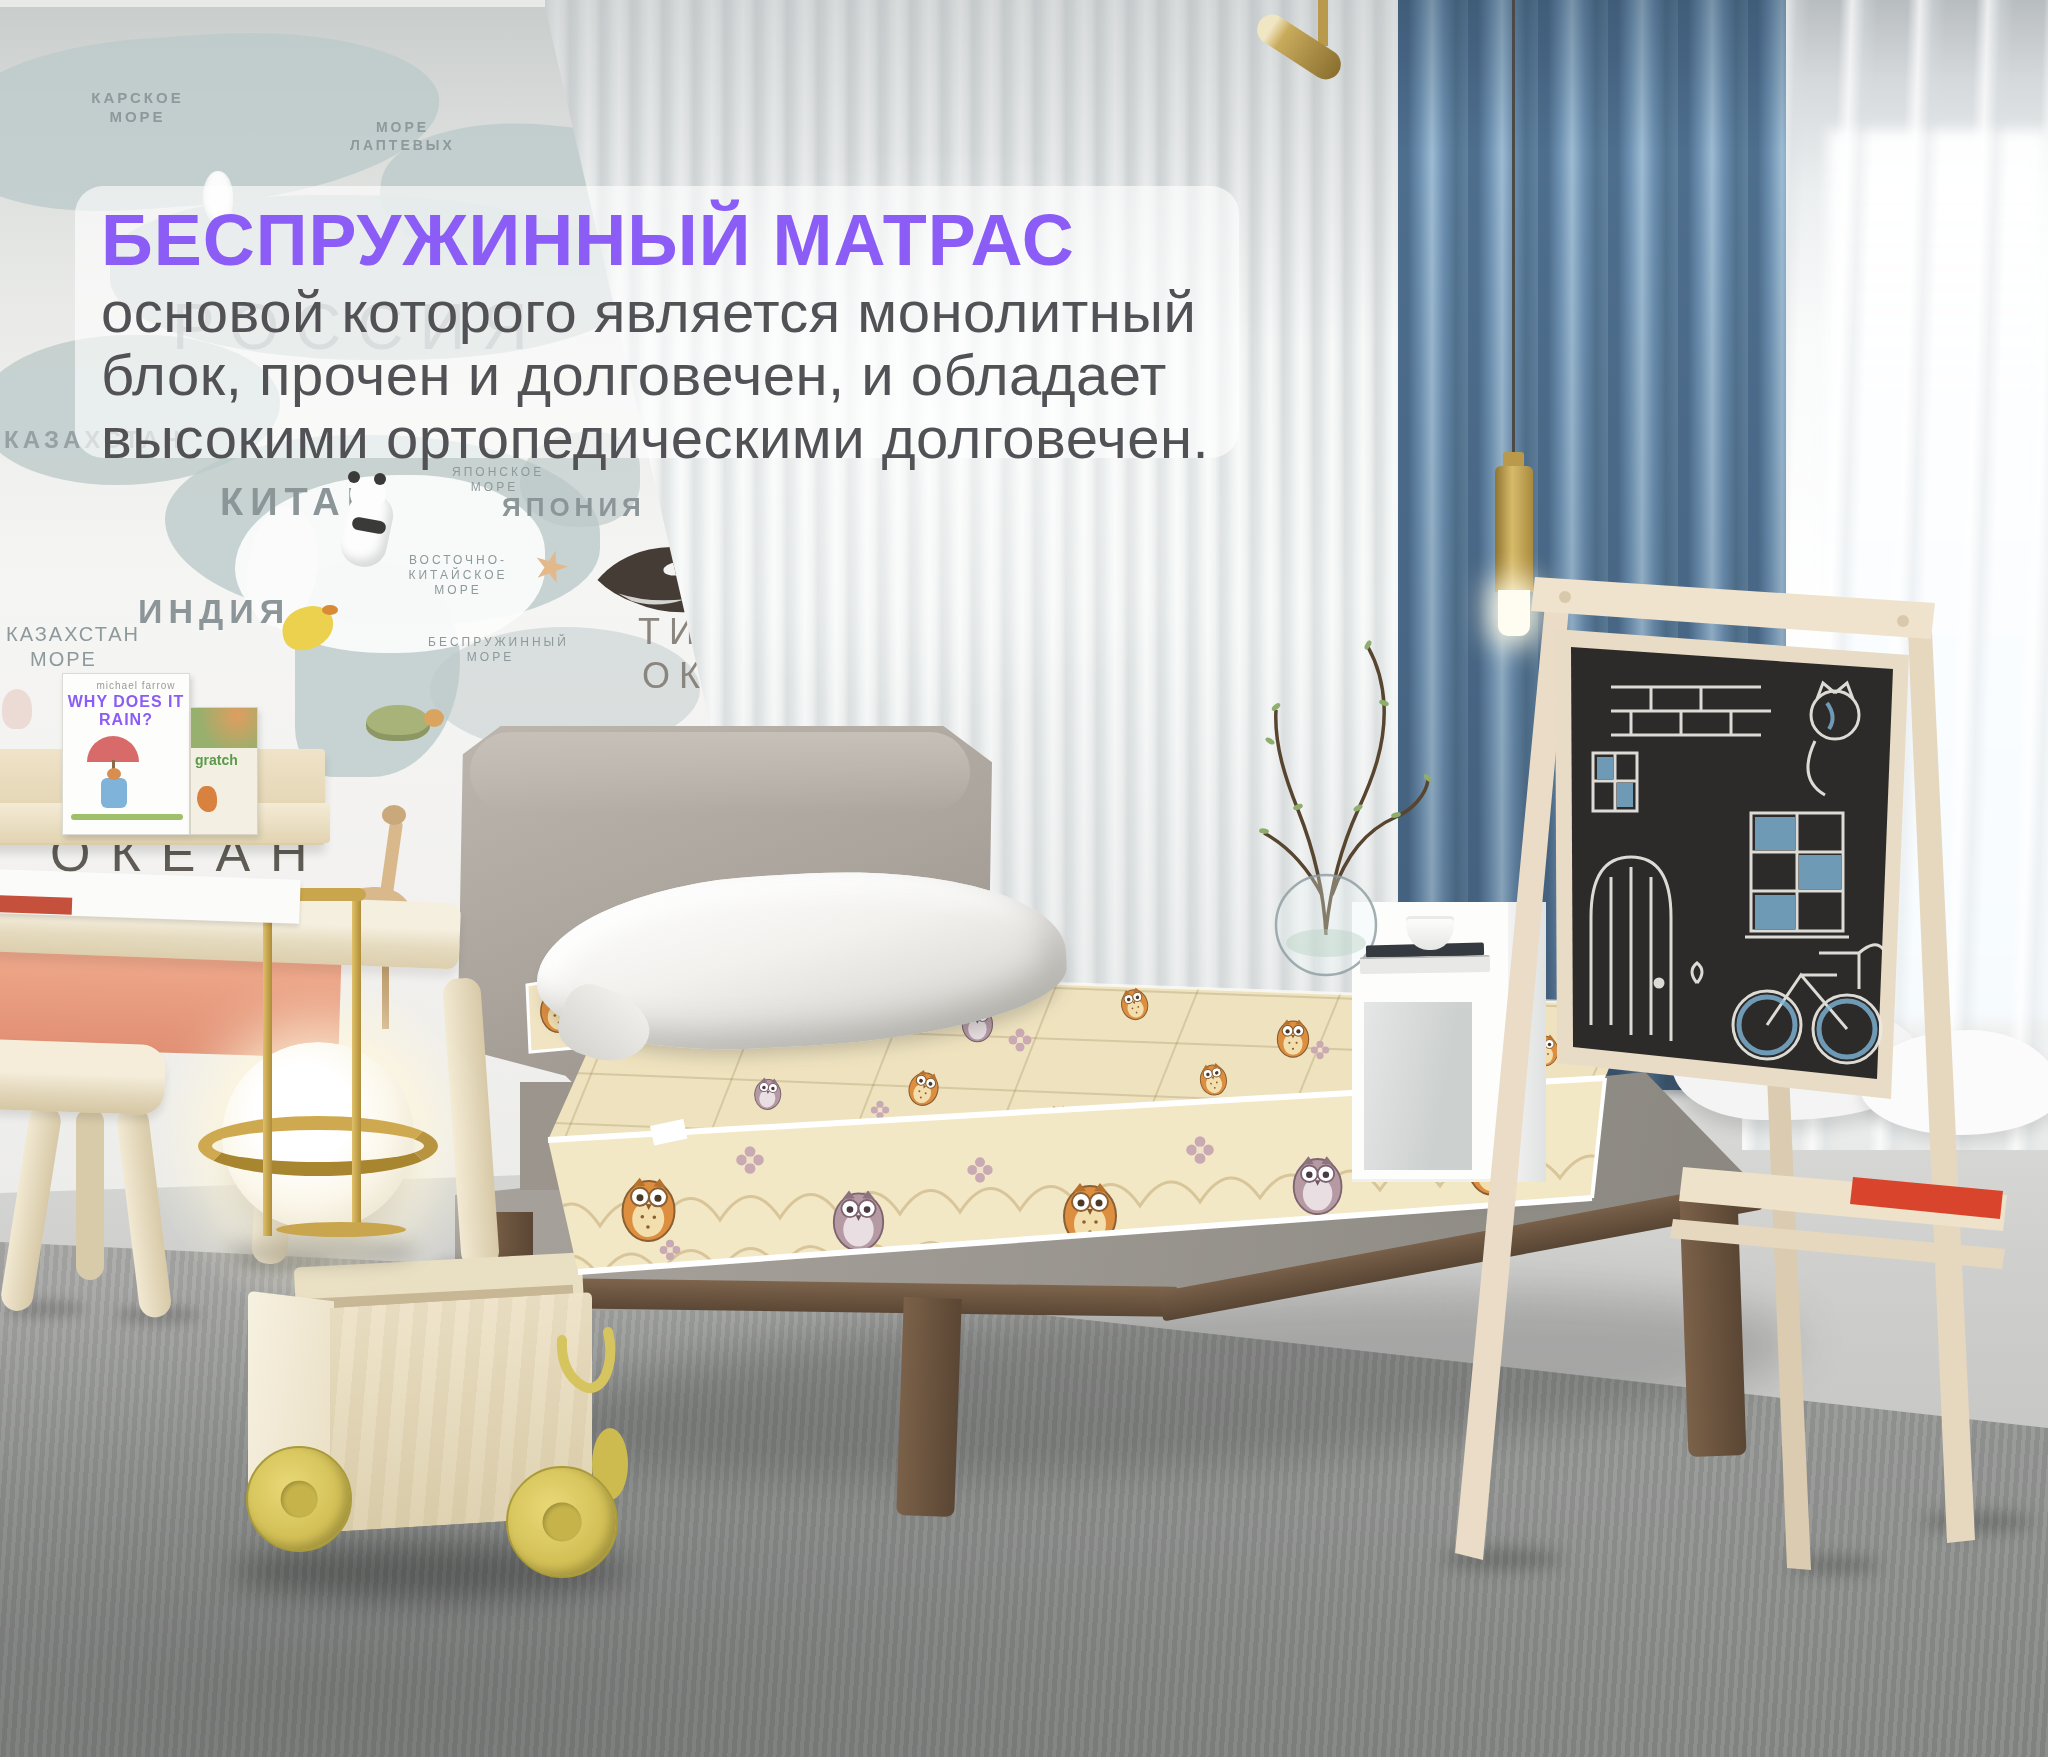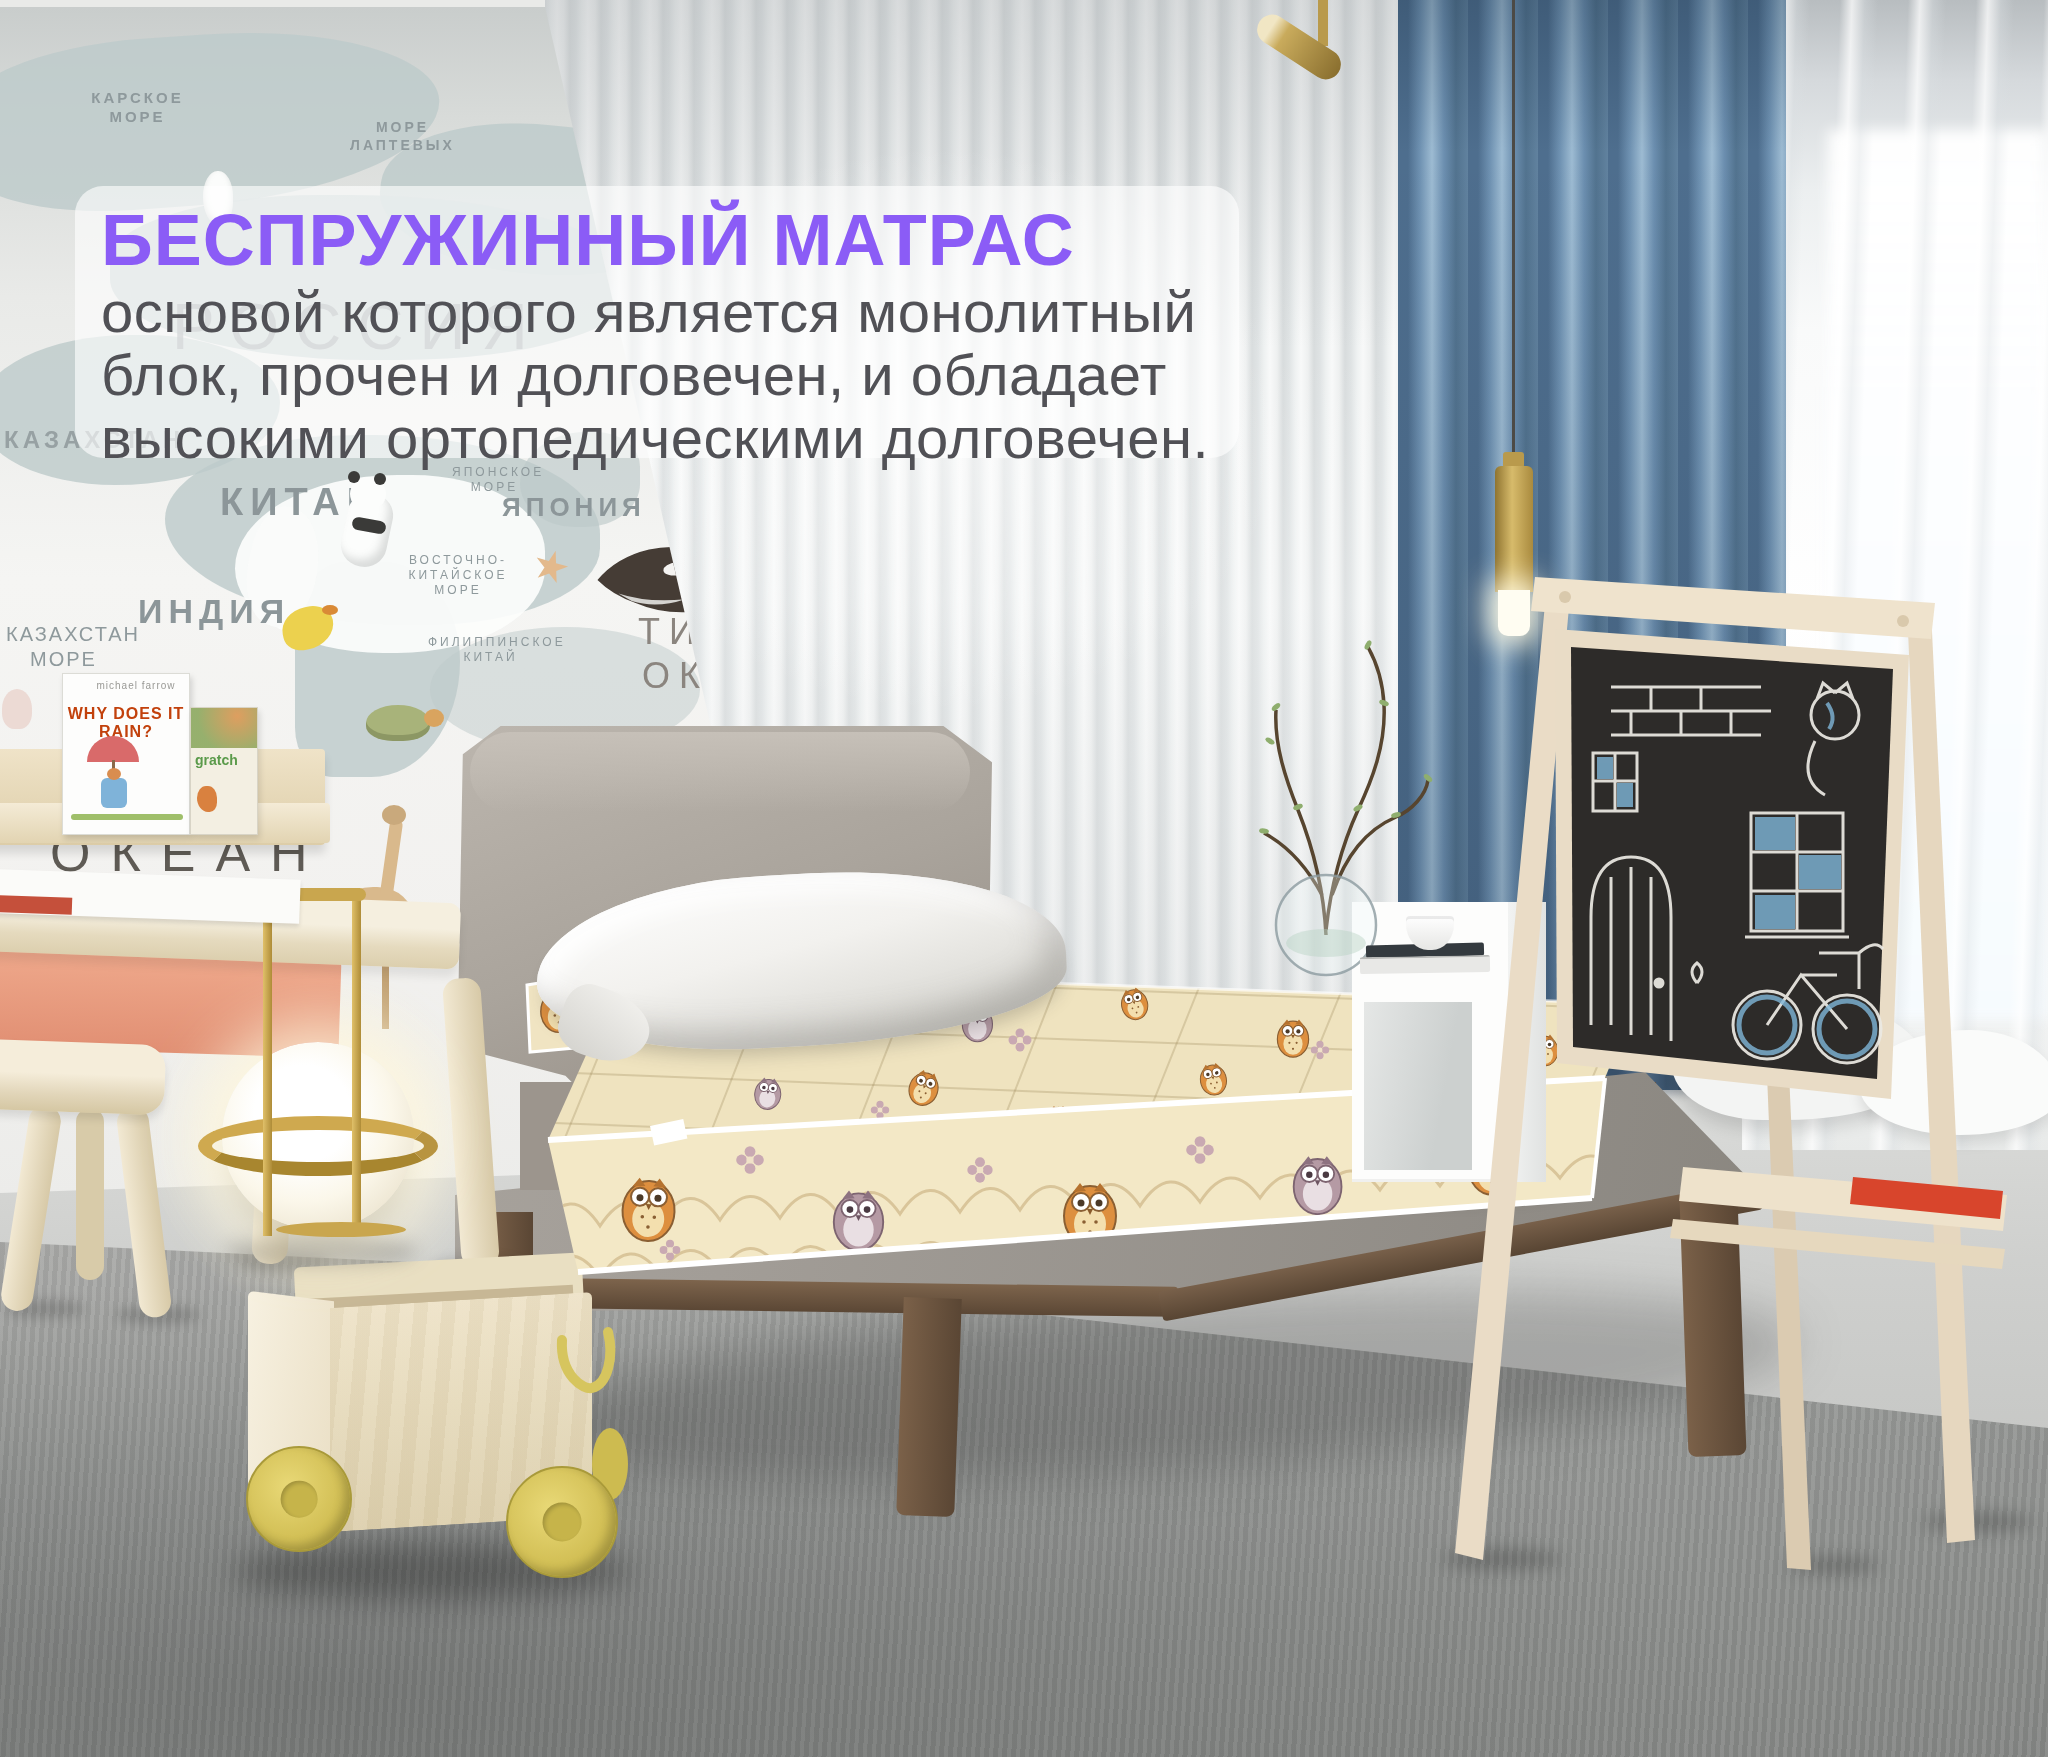--- a/index.html
+++ b/index.html
@@ -202,21 +202,21 @@
 
     <div class="abs map-label" style="left:70px;top:82px;width:135px;font-size:15px;">КАРСКОЕ МОРЕ</div>
     <div class="abs map-label" style="left:335px;top:112px;width:135px;font-size:14px;">МОРЕ ЛАПТЕВЫХ</div>
     <div class="abs map-label" style="left:172px;top:280px;font-size:64px;letter-spacing:16px;color:rgba(148,155,157,.8);font-weight:normal;">РОССИЯ</div>
     <div class="abs map-label" style="left:4px;top:418px;font-size:24px;letter-spacing:4px;color:#97a1a3;">КАЗАХСТАН</div>
     <div class="abs map-label" style="left:220px;top:472px;font-size:38px;letter-spacing:7px;color:#8c9699;">КИТАЙ</div>
     <div class="abs map-label" style="left:106px;top:583px;font-size:34px;letter-spacing:6px;color:#8c9699;margin-left:32px;">ИНДИЯ</div>
     <div class="abs map-label" style="left:502px;top:484px;font-size:26px;letter-spacing:5px;color:#8c9699;">ЯПОНИЯ</div>
     <div class="abs map-label" style="left:452px;top:458px;width:85px;font-size:12px;font-weight:normal;">ЯПОНСКОЕ МОРЕ</div>
     <div class="abs map-label" style="left:402px;top:546px;width:112px;font-size:12px;font-weight:normal;">ВОСТОЧНО-КИТАЙСКОЕ МОРЕ</div>
-    <div class="abs map-label" style="left:428px;top:628px;width:125px;font-size:12px;font-weight:normal;">ФИЛИППИНСКОЕ КИТАЙ</div>
+    <div class="abs map-label" style="left:428px;top:628px;width:125px;font-size:12px;font-weight:normal;">БЕСПРУЖИННЫЙ МОРЕ</div>
     <div class="abs map-label" style="left:662px;top:372px;width:105px;font-size:12px;font-weight:normal;">БЕРИНГОВО МОРЕ</div>
     <div class="abs map-label" style="left:6px;top:615px;width:115px;font-size:20px;font-weight:normal;letter-spacing:2px;">КАЗАХСТАН МОРЕ</div>
     <div class="abs map-label" style="left:638px;top:602px;font-size:36px;letter-spacing:9px;color:#8b857f;font-weight:normal;">ТИХИЙ</div>
     <div class="abs map-label" style="left:642px;top:646px;font-size:36px;letter-spacing:9px;color:#8b857f;font-weight:normal;">ОКЕАН</div>
     <div class="abs map-label" style="left:50px;top:814px;font-size:52px;letter-spacing:20px;color:#5f5b55;font-weight:normal;">ОКЕАН</div>
     <div class="abs map-label" style="left:2px;top:780px;width:62px;overflow:hidden;font-size:30px;letter-spacing:4px;color:#8b949a;font-weight:normal;white-space:nowrap;">инд</div>
     <div class="abs map-label" style="left:418px;top:918px;width:200px;overflow:hidden;font-size:22px;letter-spacing:4px;color:#99a2a5;white-space:nowrap;text-align:left;">АВСТРАЛИЯ</div>
 
     <div class="abs" style="left:203px;top:164px;width:30px;height:54px;background:#fbfcfb;border-radius:50% 50% 45% 55%;box-shadow:inset 0 -4px 6px rgba(150,160,158,.4);"></div>
 
@@ -255,21 +255,21 @@
     <div class="abs" style="left:382px;top:798px;width:24px;height:20px;background:#c9a97c;border-radius:50%;"></div>
     <div class="abs" style="left:352px;top:952px;width:7px;height:66px;background:#c2a173;"></div>
     <div class="abs" style="left:382px;top:952px;width:7px;height:70px;background:#c2a173;"></div>
 
     <div class="abs" style="left:2px;top:682px;width:30px;height:40px;background:#ead5cf;border-radius:50% 50% 40% 40%;opacity:.85;"></div>
 
     <div class="abs" style="left:-10px;top:742px;width:335px;height:96px;background:linear-gradient(180deg,#efe3c8,#ddcda8);border-radius:4px;box-shadow:0 8px 10px rgba(0,0,0,.12);"></div>
     <div class="abs" style="left:-10px;top:796px;width:340px;height:40px;background:linear-gradient(180deg,#f4ebd6,#e2d4b2);border-radius:4px;"></div>
     <div class="abs" style="left:62px;top:666px;width:128px;height:162px;background:#fdfdfc;border:1px solid #dcdcd6;box-shadow:2px 4px 6px rgba(0,0,0,.15);padding-top:6px;box-sizing:border-box;text-align:center;">
       <div style="font-size:10px;color:#9a9a96;letter-spacing:1px;margin-left:20px;">michael farrow</div>
-      <div style="font-size:16px;font-weight:bold;color:#c2410c;letter-spacing:1px;line-height:18px;margin-top:14px;">WHY DOES IT RAIN?</div>
+      <div style="font-size:16px;font-weight:bold;color:#8b5cf6;letter-spacing:1px;line-height:18px;margin-top:2px;">WHY DOES IT RAIN?</div>
       <div style="position:absolute;left:24px;top:62px;width:52px;height:26px;background:#d96a6a;border-radius:26px 26px 0 0;"></div>
       <div style="position:absolute;left:49px;top:86px;width:3px;height:22px;background:#8a6a4a;"></div>
       <div style="position:absolute;left:38px;top:104px;width:26px;height:30px;background:#7fb3d9;border-radius:6px;"></div>
       <div style="position:absolute;left:44px;top:94px;width:14px;height:12px;background:#d98d4f;border-radius:50%;"></div>
       <div style="position:absolute;left:8px;top:140px;width:112px;height:6px;background:#9fbf6a;border-radius:3px;"></div>
     </div>
     <div class="abs" style="left:190px;top:700px;width:66px;height:126px;background:#f3efe2;border:1px solid #d8d4c6;box-shadow:2px 4px 6px rgba(0,0,0,.12);overflow:hidden;">
       <div style="position:absolute;left:0;top:0;width:66px;height:40px;background:radial-gradient(circle at 70% 20%,#d98a3f,#7fa050 70%);opacity:.8;"></div>
       <div style="position:absolute;left:4px;top:44px;font-size:14px;font-weight:bold;color:#5a9a4a;">gratch</div>
       <div style="position:absolute;left:6px;top:78px;width:20px;height:26px;background:#d9813f;border-radius:50% 50% 40% 60%;"></div>

